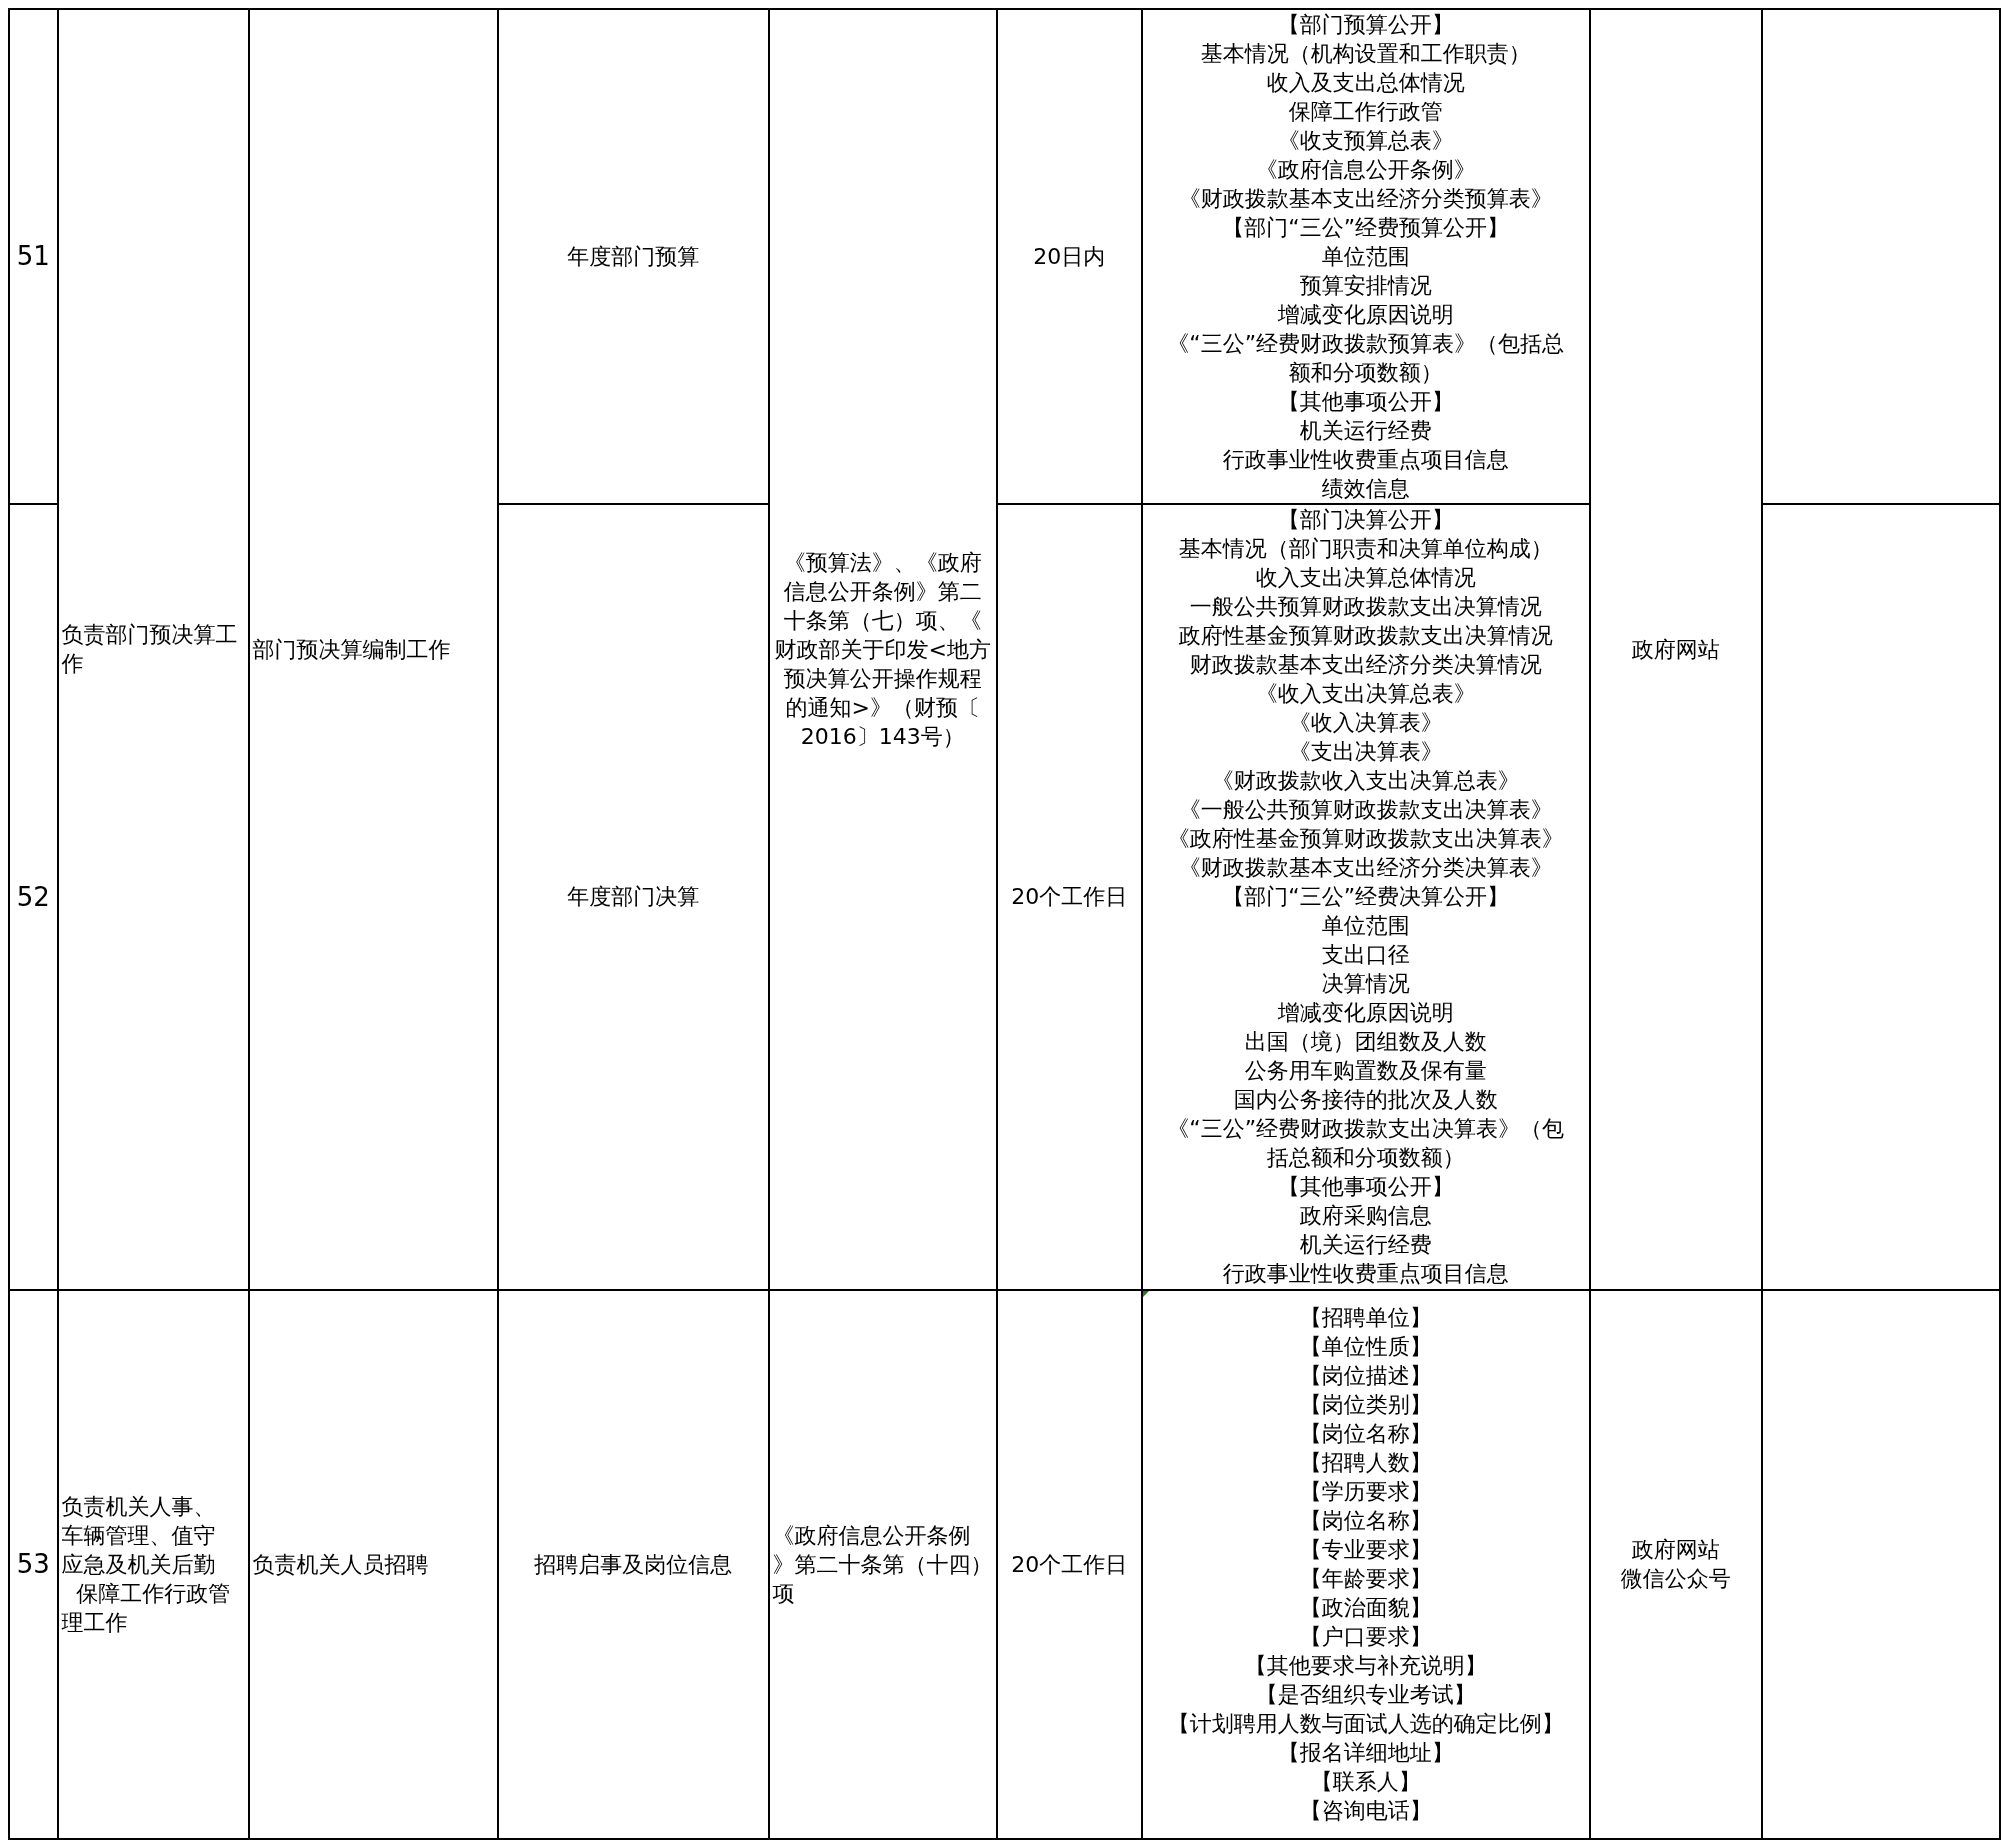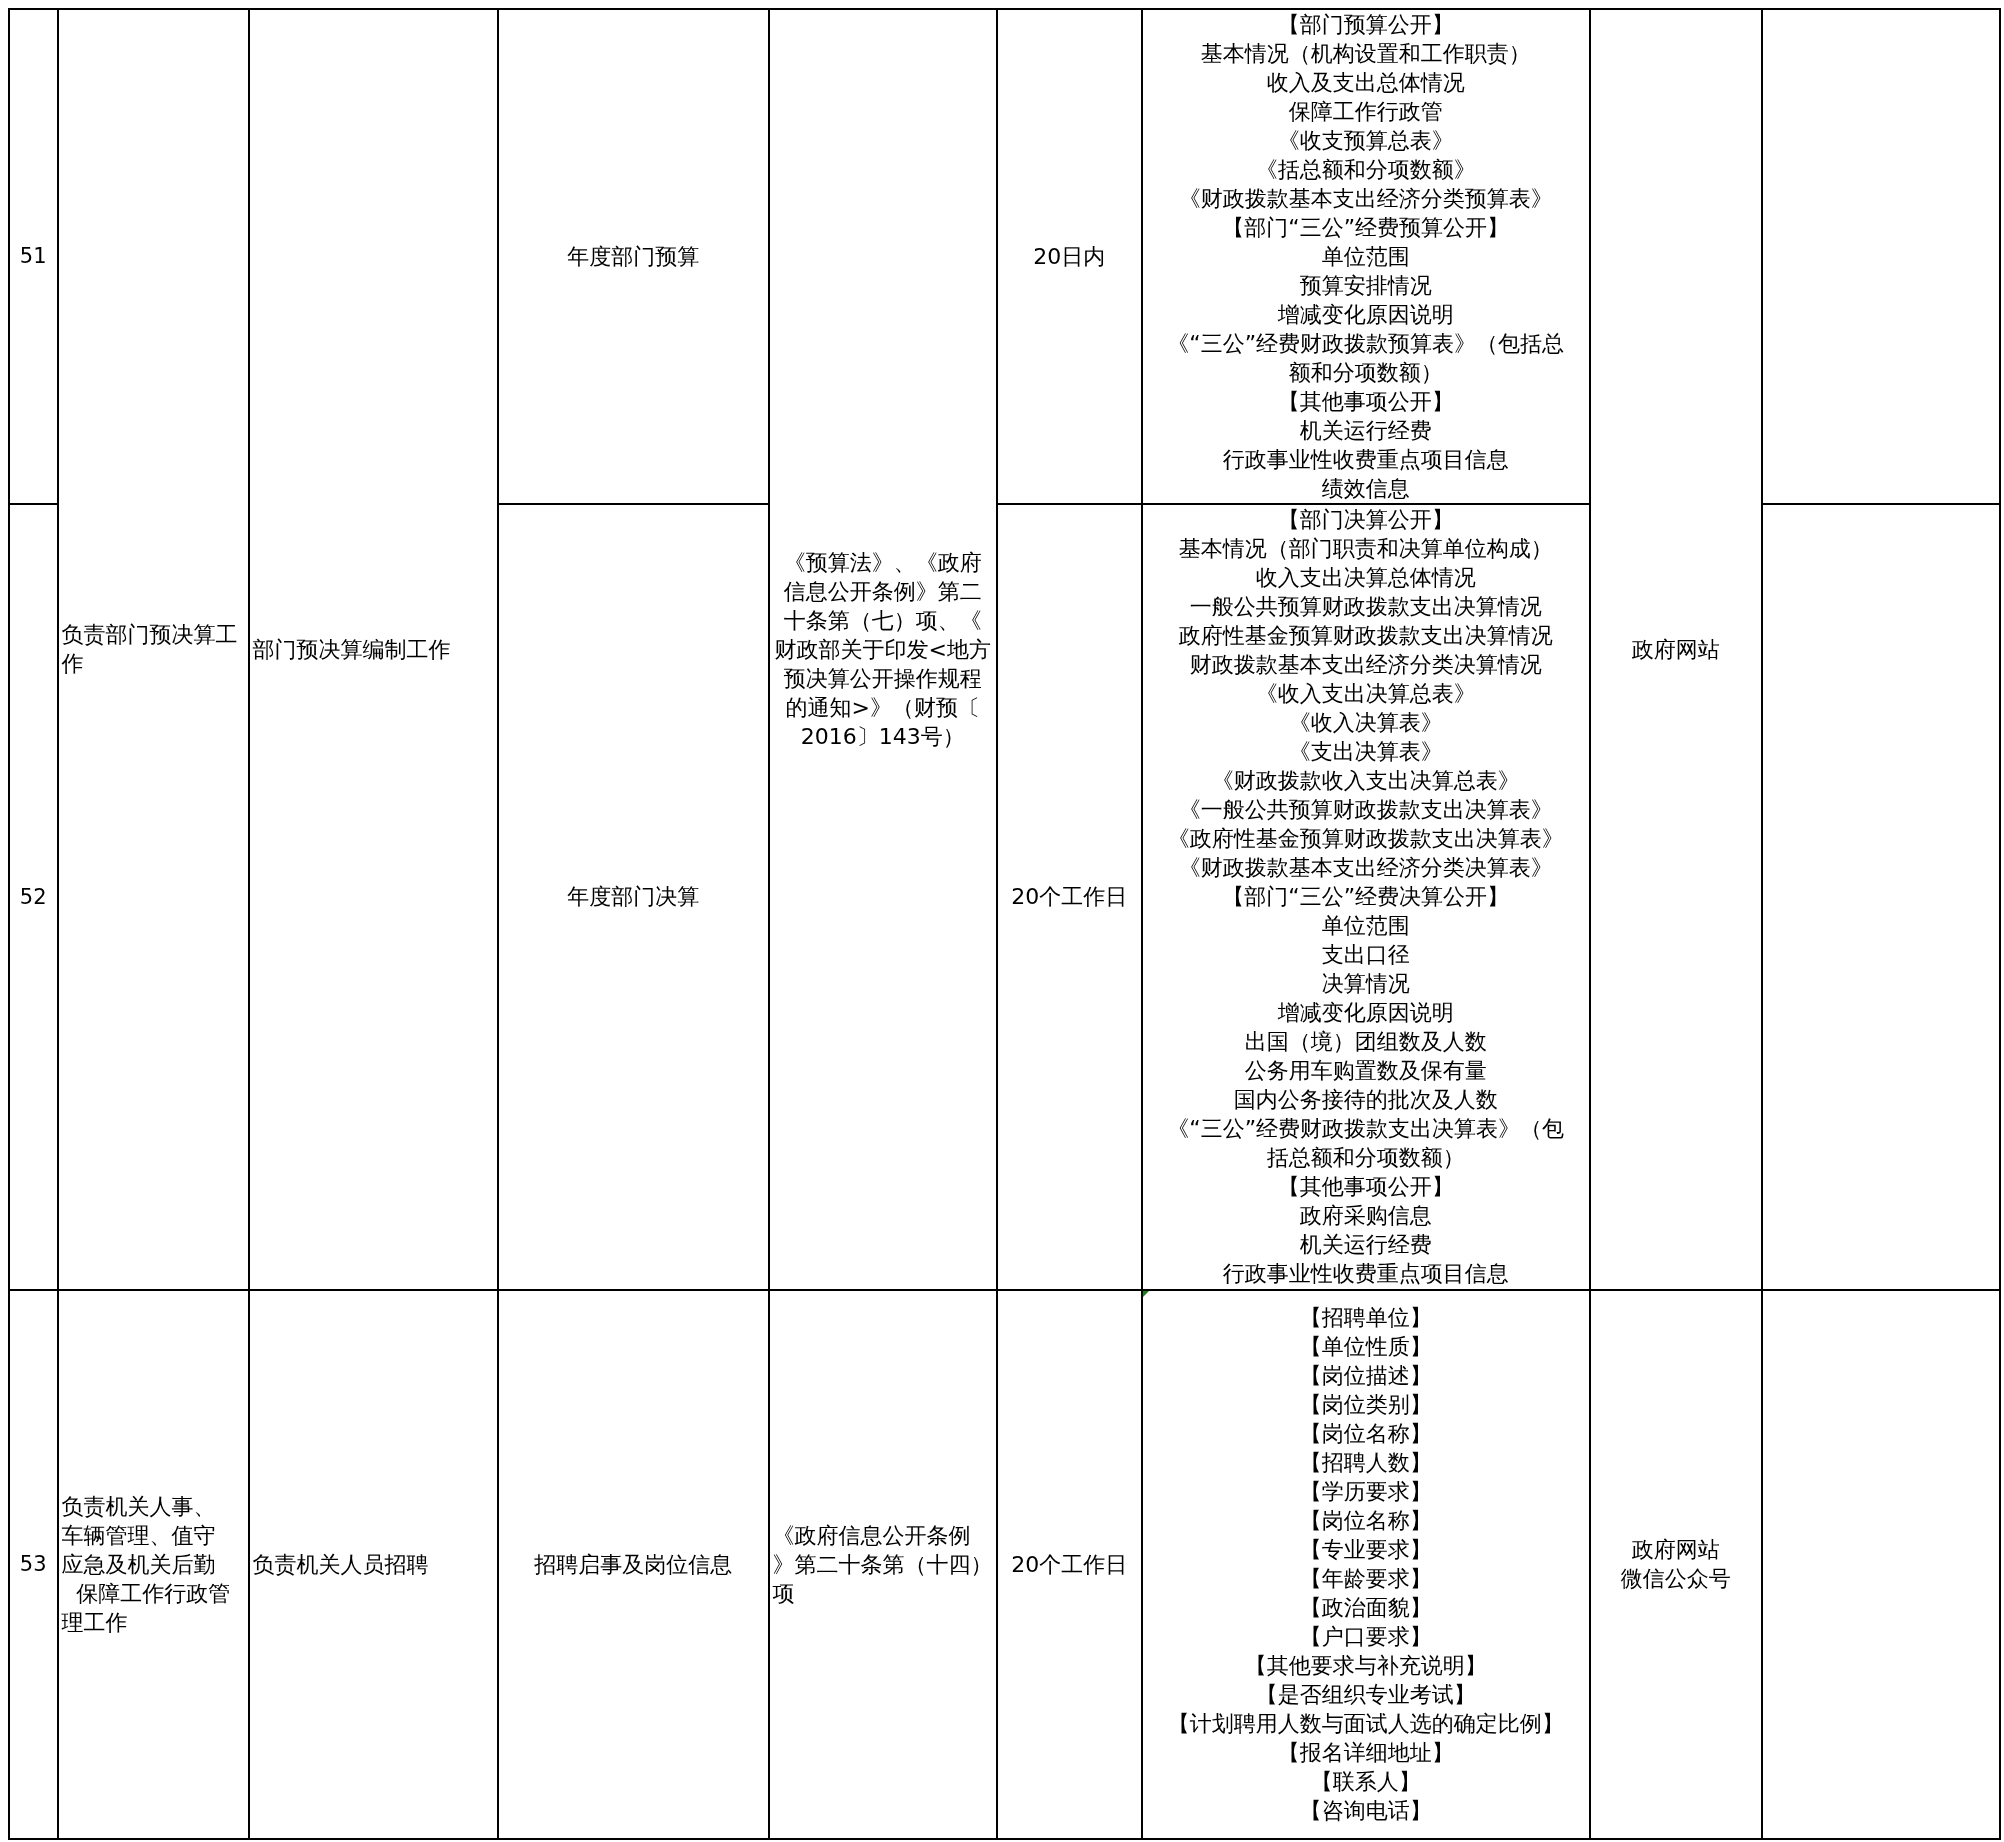--- a/index.html
+++ b/index.html
@@ -5,21 +5,21 @@
     html, body { margin: 0; padding: 0; background: #ffffff; }
     body { width: 2005px; height: 1843px; position: relative; overflow: hidden;
            font-family: "DejaVu Sans", "Liberation Sans", sans-serif; color: #000; }
     .sheet { position: absolute; left: 7.7px; top: 7.7px; }
     table.grid { border-collapse: collapse; table-layout: fixed; }
     table.grid td { border: 2.4px solid #000; padding: 0; vertical-align: middle; position: relative; overflow: hidden; }
     .cell-text { font-size: 22px; line-height: 29px; white-space: normal; word-break: break-all; }
     .center { text-align: center; }
     .left { text-align: left; padding-left: 2.9px !important; padding-right: 2.9px !important; }
     .lines div { font-size: 22px; line-height: 29px; text-align: center; white-space: nowrap; }
-    .num { text-align: center; font-size: 21px; }
+    .num { text-align: center; font-size: 26px; }
     .marker { position: absolute; left: 0; top: 0; width: 0; height: 0;
               border-top: 6.7px solid #1e7b1e; border-right: 6.7px solid transparent; }
   </style>
 </head>
 <body>
 
 <div class="sheet">
   <table class="grid">
     <colgroup>
       <col style="width:49px">
@@ -58,21 +58,21 @@
         </td>
         <td class="cell-text center">
           <span>20日内</span>
         </td>
         <td class="lines">
           <div>【部门预算公开】</div>
           <div>基本情况（机构设置和工作职责）</div>
           <div>收入及支出总体情况</div>
           <div>保障工作行政管</div>
           <div>《收支预算总表》</div>
-          <div>《括总额和分项数额》</div>
+          <div>《政府信息公开条例》</div>
           <div>《财政拨款基本支出经济分类预算表》</div>
           <div>【部门“三公”经费预算公开】</div>
           <div>单位范围</div>
           <div>预算安排情况</div>
           <div>增减变化原因说明</div>
           <div>《“三公”经费财政拨款预算表》（包括总</div>
           <div>额和分项数额）</div>
           <div>【其他事项公开】</div>
           <div>机关运行经费</div>
           <div>行政事业性收费重点项目信息</div>

